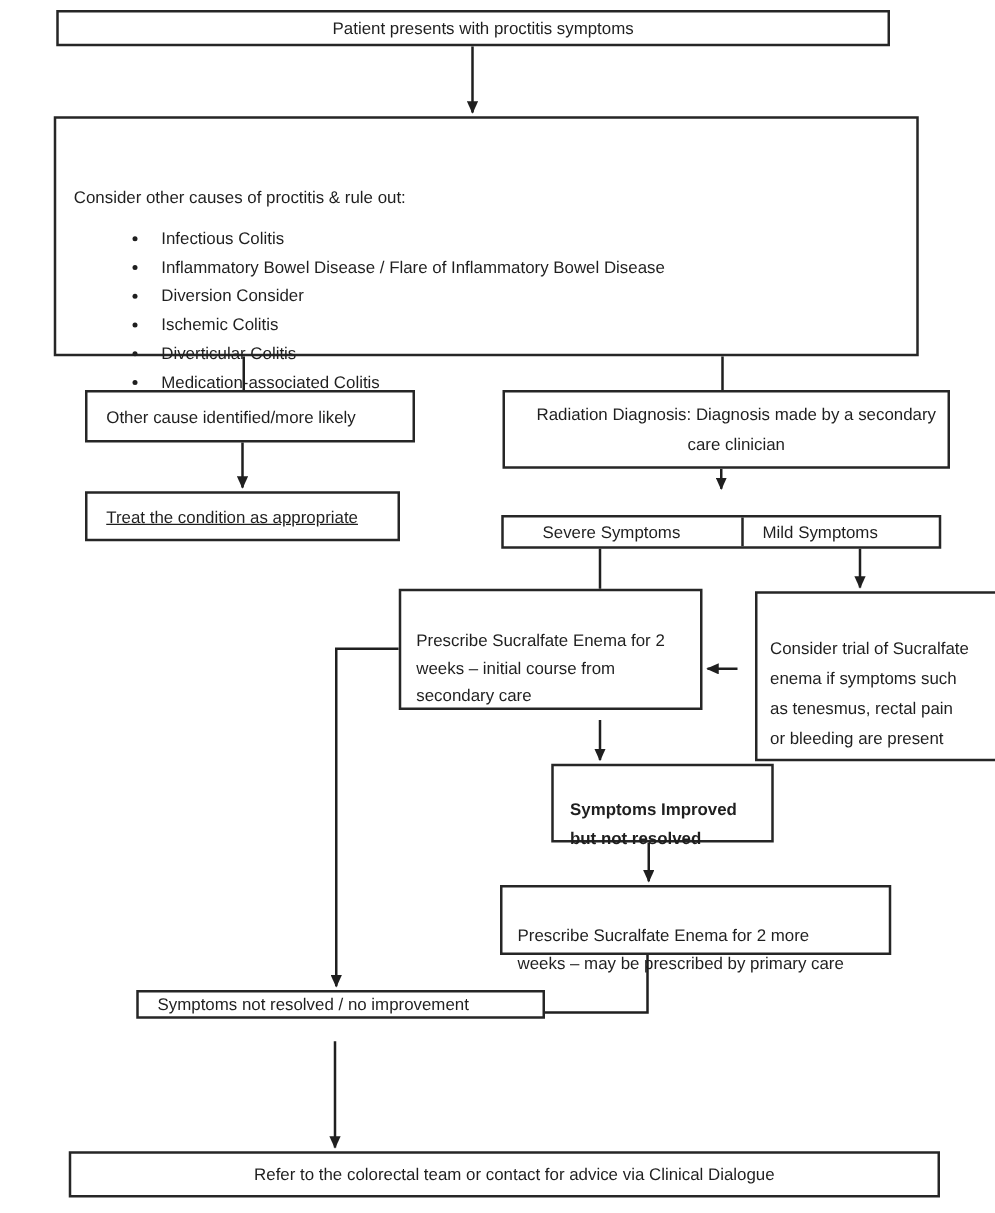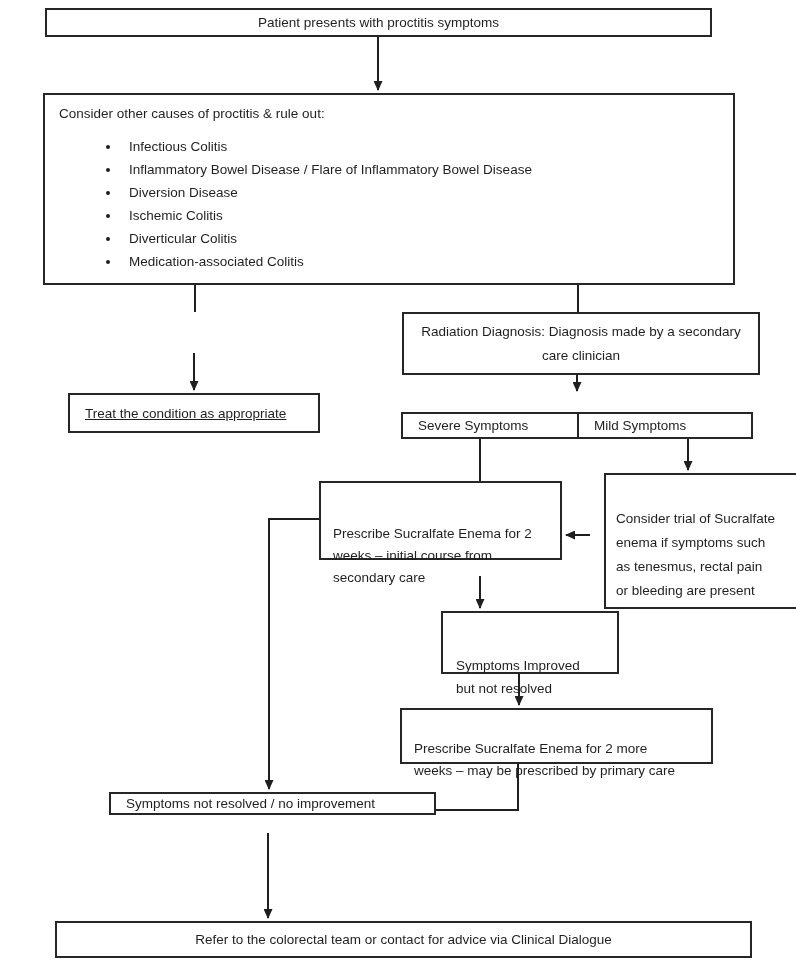--- a/index.html
+++ b/index.html
@@ -11,41 +11,42 @@
     color:#1f1f1f;
     font-size:13.5px;
     overflow:hidden;
   }
   .connectors { position:absolute; left:0; top:0; width:796px; height:970px; }
   .node {
     position:absolute;
     box-sizing:border-box;
     border:2px solid #262626;
     background:#ffffff;
+    padding-left:16px;
   }
   .v-center { display:flex; align-items:center; }
   .h-center { justify-content:center; text-align:center; }
   .pad-left { padding-left:15px; padding-right:8px; }
   .multiline { white-space:pre-line; }
   
   .n-patient   { left:45px;  top:8px;   width:667px; height:29px; }
   .n-ruleout   { left:43px;  top:93px;  width:692px; height:192px; padding:9px 14px; }
-  .n-ruleout .title { line-height:20px; }
+  .n-ruleout .title { line-height:20px;margin-top:44px; }
   .n-ruleout ul { margin:11px 0 0 0; padding-left:62px; }
   .n-ruleout li { line-height:23px; padding-left:8px; }
   .n-othercause{ left:68px;  top:312px; width:264px; height:42px; }
   .n-treat     { left:68px;  top:393px; width:252px; height:40px;text-decoration:underline; }
   .n-radiation { left:402px; top:312px; width:358px; height:63px; line-height:24px; }
   .n-split     { left:401px; top:412px; width:352px; height:27px; display:flex; }
   .n-split .cell { box-sizing:border-box; display:flex; align-items:center; padding-left:15px; }
   .n-split .cell-severe { width:176px; border-right:2px solid #262626; }
   .n-split .cell-mild   { flex:1; }
-  .n-prescribe1{ left:319px; top:481px; width:243px; height:79px; padding:18px 12px; line-height:22px; }
+  .n-prescribe1{ left:319px; top:471px; width:243px; height:97px; padding:7px 12px; line-height:22px; }
   .n-consider  { left:604px; top:473px; width:200px; height:136px; padding:8px 10px; line-height:24px; }
-  .n-improved  { left:441px; top:611px; width:178px; height:63px; padding:18px 13px; line-height:23px; }
+  .n-improved  { left:441px; top:611px; width:178px; height:63px; padding:0 13px; line-height:23px;font-weight:bold; }
   .n-prescribe2{ left:400px; top:708px; width:313px; height:56px; padding:6px 12px; line-height:22px; }
   .n-notresolved{ left:93px; top:792px; width:327px; height:23px;margin-left:16px; }
   .n-refer     { left:55px;  top:921px; width:697px; height:37px; }
 </style>
 </head>
 <body>
 
 <div class="canvas">
 
   <svg class="connectors" viewBox="0 0 796 970" xmlns="http://www.w3.org/2000/svg">
@@ -73,27 +74,30 @@
 
   <div class="node n-patient v-center h-center">
     <span>Patient presents with proctitis symptoms</span>
   </div>
 
   <div class="node n-ruleout">
     <div class="title">Consider other causes of proctitis &amp; rule out:</div>
     <ul>
       <li>Infectious Colitis</li>
       <li>Inflammatory Bowel Disease / Flare of Inflammatory Bowel Disease</li>
-      <li>Diversion Disease</li>
+      <li>Diversion Consider</li>
       <li>Ischemic Colitis</li>
       <li>Diverticular Colitis</li>
       <li>Medication-associated Colitis</li>
     </ul>
   </div>
 
+  <div class="node n-othercause v-center pad-left">
+    <span>Other cause identified/more likely</span>
+  </div>
 
   <div class="node n-treat v-center pad-left">
     <span>Treat the condition as appropriate</span>
   </div>
 
   <div class="node n-radiation v-center h-center multiline">
     <span>Radiation Diagnosis: Diagnosis made by a secondary
 care clinician</span>
   </div>
 

